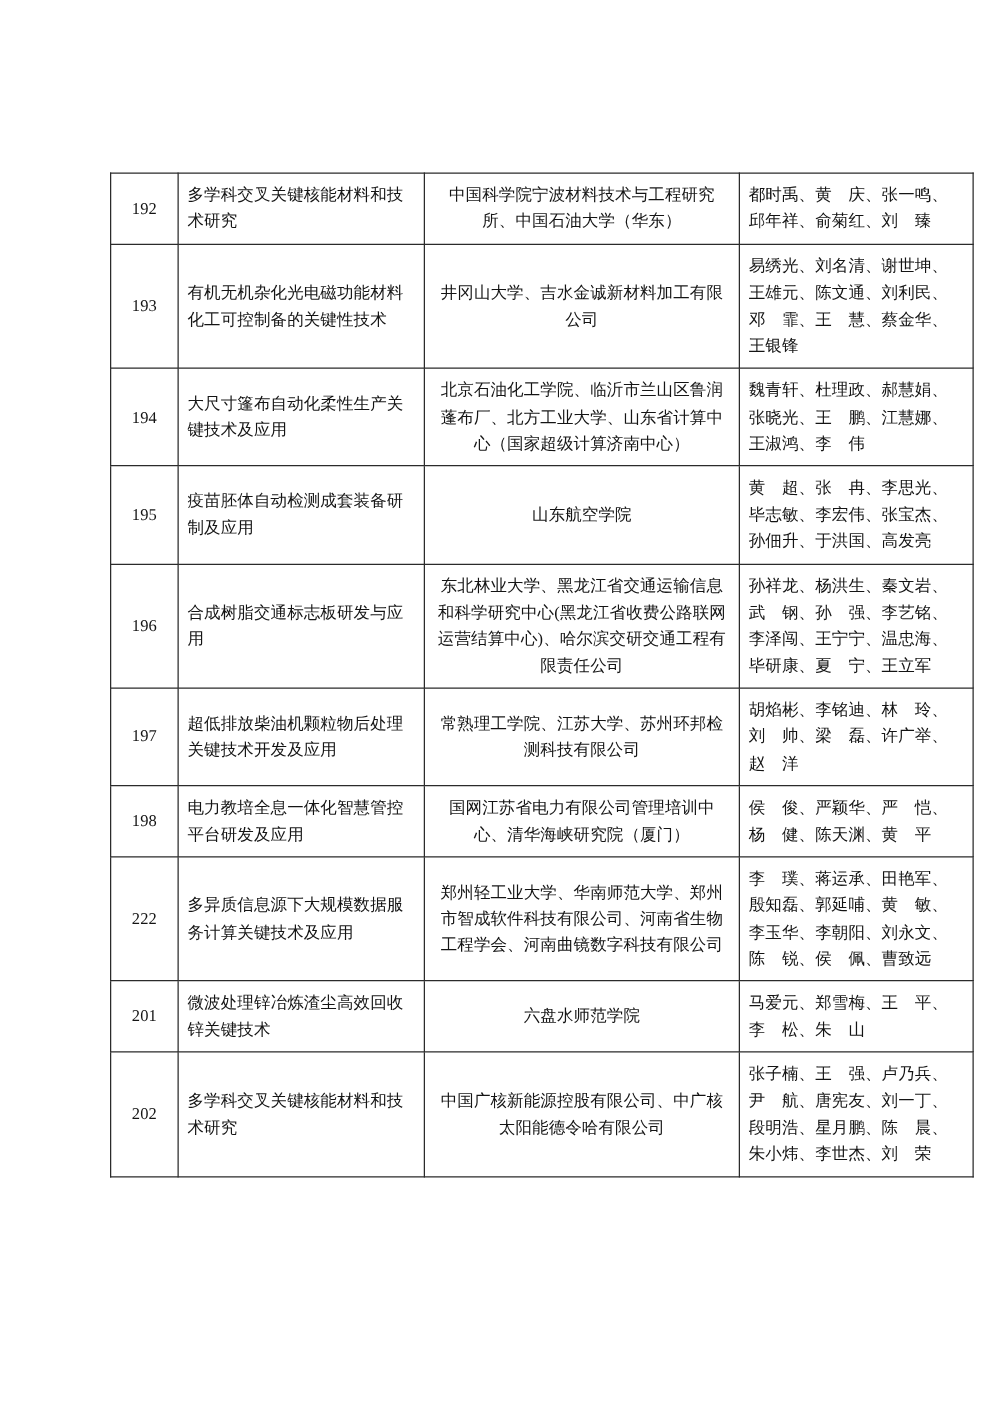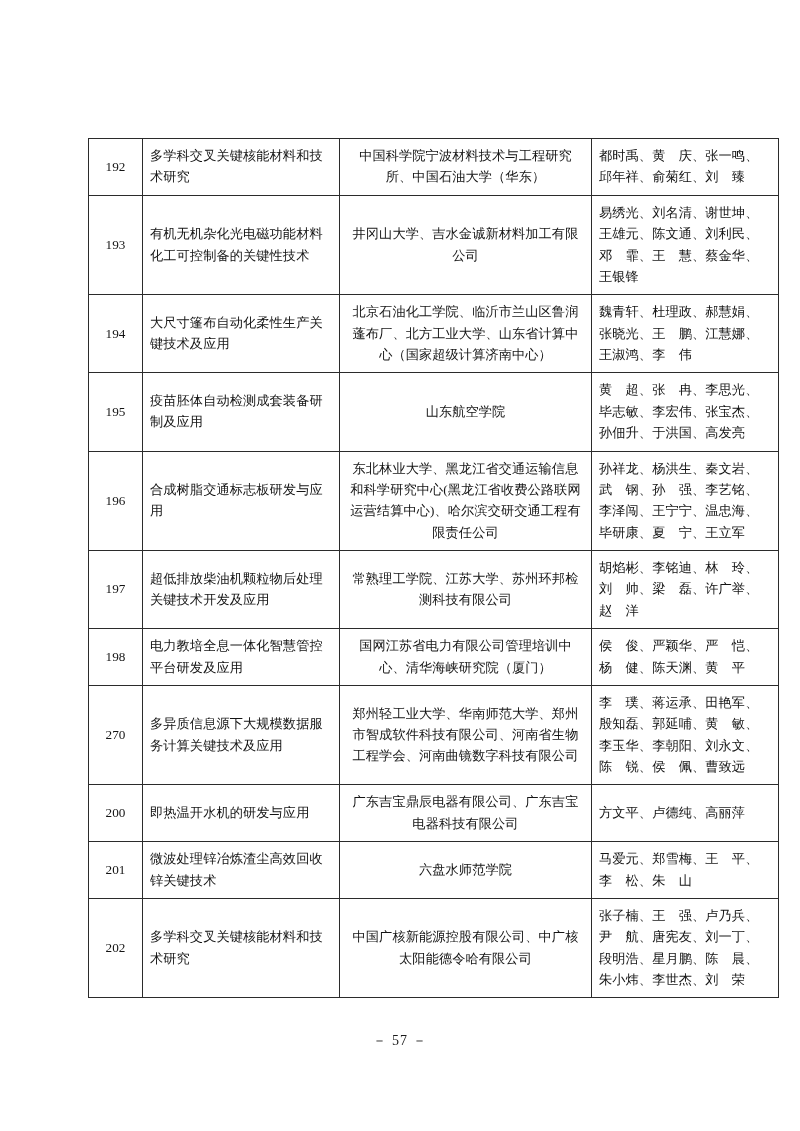--- a/index.html
+++ b/index.html
@@ -132,46 +132,39 @@
         </tr>
 
         <tr>
           <td class="c-idx">198</td>
           <td class="c-title">电力教培全息一体化智慧管控平台研发及应用</td>
           <td class="c-org">国网江苏省电力有限公司管理培训中心、清华海峡研究院（厦门）</td>
           <td class="c-people">侯　俊、严颖华、严　恺、杨　健、陈天渊、黄　平</td>
         </tr>
 
         <tr>
-          <td class="c-idx">270</td>
+          <td class="c-idx">222</td>
           <td class="c-title">多异质信息源下大规模数据服务计算关键技术及应用</td>
           <td class="c-org">郑州轻工业大学、华南师范大学、郑州市智成软件科技有限公司、河南省生物工程学会、河南曲镜数字科技有限公司</td>
           <td class="c-people">李　璞、蒋运承、田艳军、殷知磊、郭延哺、黄　敏、李玉华、李朝阳、刘永文、陈　锐、侯　佩、曹致远</td>
         </tr>
 
-        <tr>
-          <td class="c-idx">200</td>
-          <td class="c-title">即热温开水机的研发与应用</td>
-          <td class="c-org">广东吉宝鼎辰电器有限公司、广东吉宝电器科技有限公司</td>
-          <td class="c-people">方文平、卢德纯、高丽萍</td>
-        </tr>
 
         <tr>
           <td class="c-idx">201</td>
           <td class="c-title">微波处理锌冶炼渣尘高效回收锌关键技术</td>
           <td class="c-org">六盘水师范学院</td>
           <td class="c-people">马爱元、郑雪梅、王　平、李　松、朱　山</td>
         </tr>
 
         <tr>
           <td class="c-idx">202</td>
           <td class="c-title">多学科交叉关键核能材料和技术研究</td>
           <td class="c-org">中国广核新能源控股有限公司、中广核太阳能德令哈有限公司</td>
           <td class="c-people">张子楠、王　强、卢乃兵、尹　航、唐宪友、刘一丁、段明浩、星月鹏、陈　晨、朱小炜、李世杰、刘　荣</td>
         </tr>
 
       </tbody>
     </table>
   </div>
 
-  <div class="footer-pageno">－ 57 －</div>
 
 </div>
 
 </body></html>

